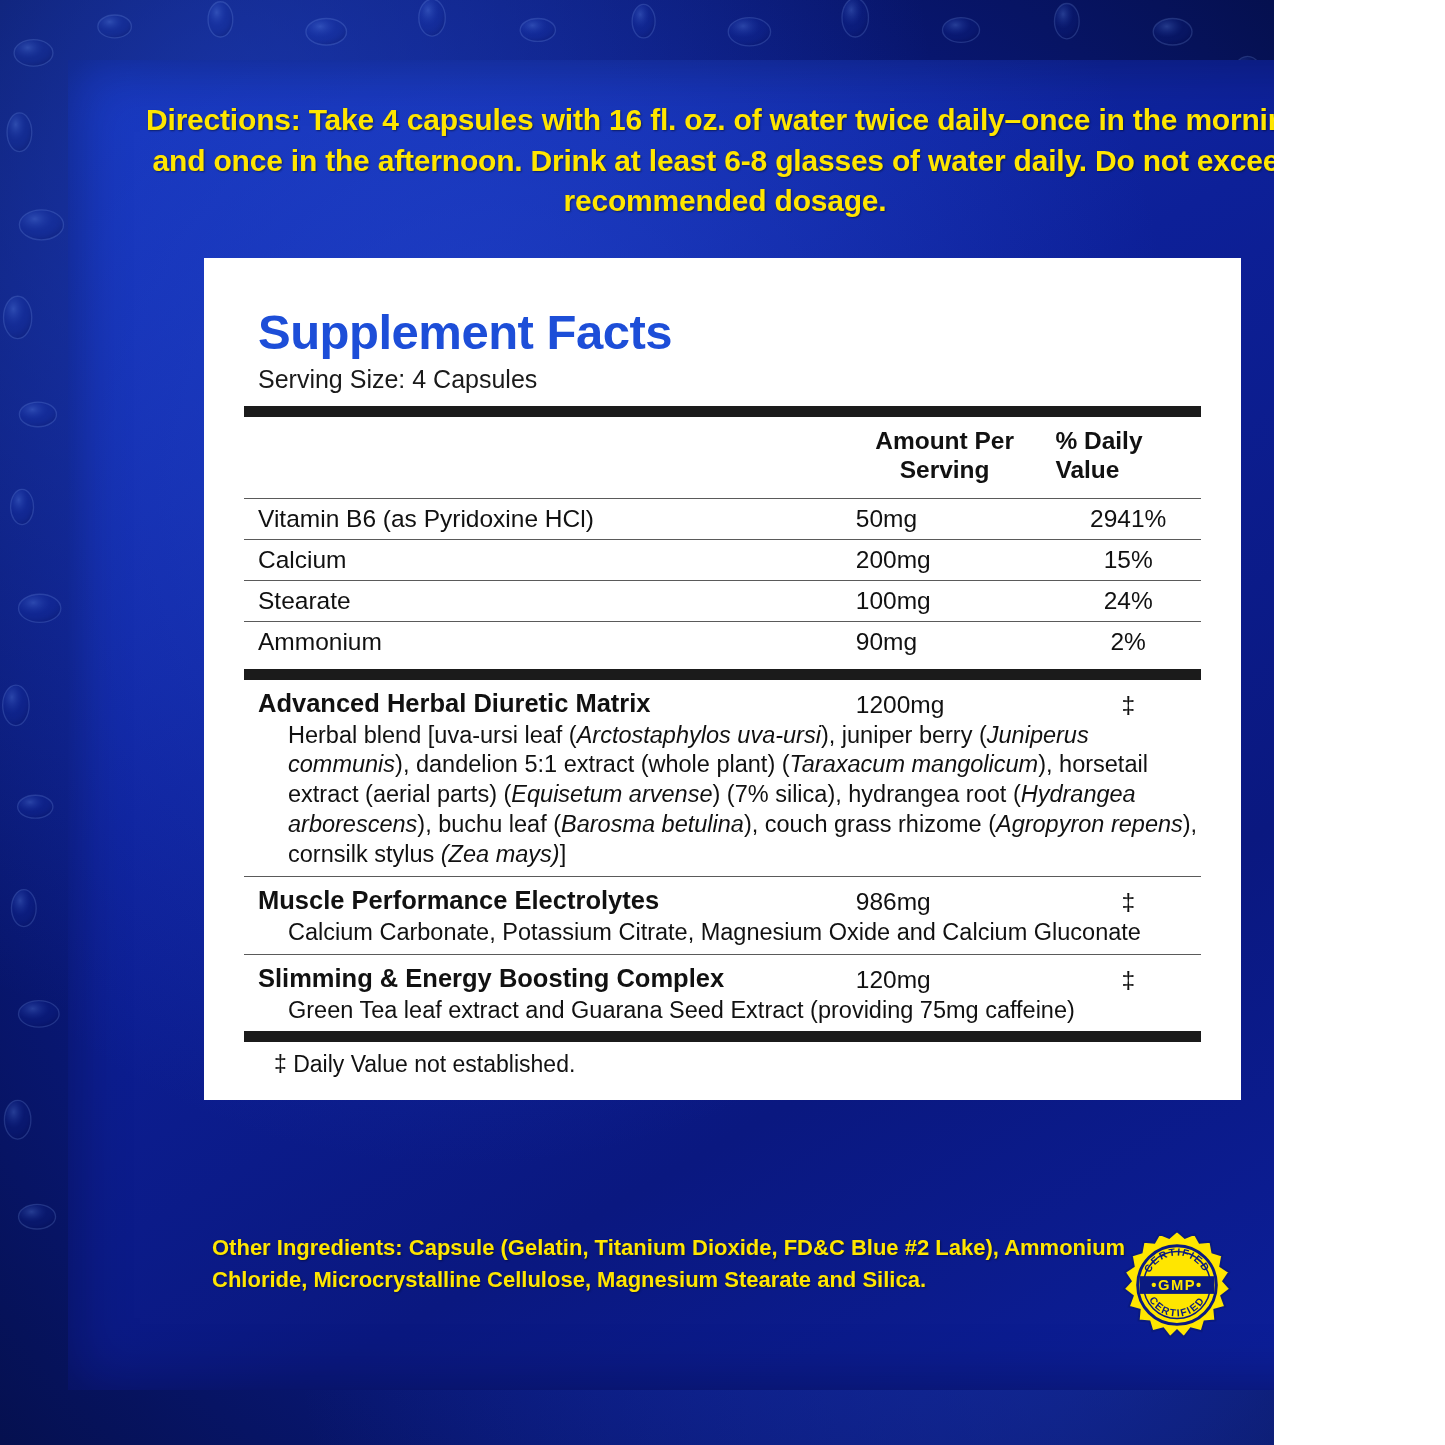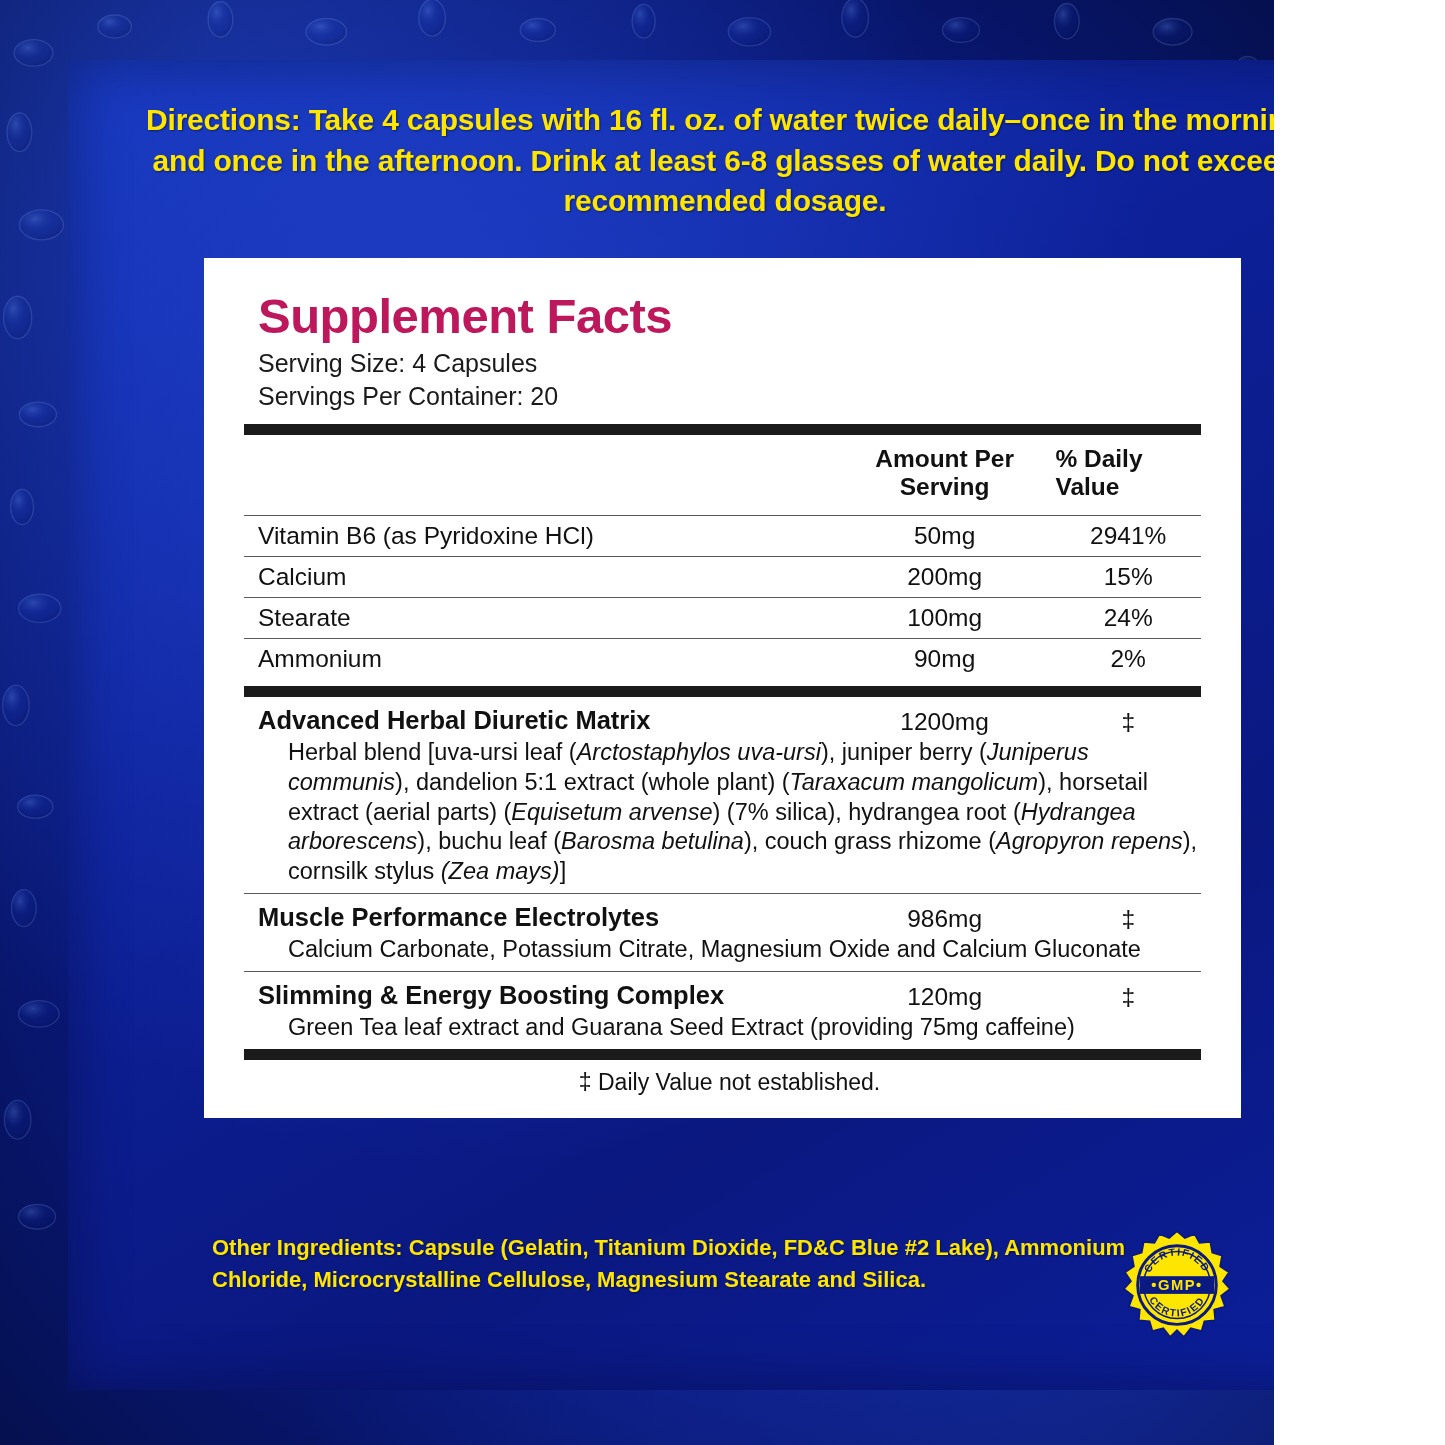--- a/index.html
+++ b/index.html
@@ -49,61 +49,61 @@
     left: 204px; top: 258px;
     width: 1037px;
     background: #ffffff;
     padding: 28px 40px 22px 40px;
     color: #111;
   }
   .sf-title {
     font-size: 49px;
     font-weight: bold;
     letter-spacing: -0.5px;
-    margin: 6px 0 6px 14px;
+    margin: 22px 0 6px 14px;
     line-height: 1.0;
-    color: #be185d;
+    color: #1d4ed8;
   }
   .sf-serving {
     font-size: 25px;
     margin-left: 14px;
     line-height: 1.33;
     color: #1a1a1a;
   }
   table.sf {
     width: 100%;
     border-collapse: collapse;
     margin-top: 10px;
     font-size: 24.5px;
     color: #111;
   }
   table.sf td, table.sf th { vertical-align: top; padding: 0; }
   .rule-thick { border-top: 11px solid #1b1b1b; height: 0; }
   .rule-thin { border-top: 1.5px solid #5a5a5a; height: 0; }
   .col-name { width: 640px; padding-left: 14px !important; }
-  .col-amt  { width: 205px; text-align: center; padding-right: 22px !important; }
+  .col-amt  { width: 205px; text-align: left; padding-right: 22px !important; }
   .col-dv   { width: 150px; text-align: center; }
   .hdr-cell {
     font-weight: bold; font-size: 24.5px; line-height: 1.16;
     padding-top: 10px !important; padding-bottom: 14px !important;
   }
   .hdr-amt { text-align: center; padding-right: 22px !important; }
   .hdr-dv { text-align: left; }
   .nut-row td { padding-top: 6px !important; padding-bottom: 6px !important; }
   .blend-name {
     font-weight: bold; font-size: 25.5px; padding-top: 9px !important;
   }
   .blend-desc {
     font-size: 23.5px; line-height: 1.27; padding-left: 30px; padding-top: 2px;
     padding-bottom: 6px;
   }
   .blend-amt { padding-top: 11px !important; }
   em { font-style: italic; }
   .footnote {
-    font-size: 23px; margin-left: 14px; margin-top: 9px; color: #111; text-align: center;
+    font-size: 23px; margin-left: 30px; margin-top: 9px; color: #111;
   }
   #other-ing {
     position: absolute;
     left: 212px; top: 1232px;
     width: 960px;
     color: #ffe600;
     font-weight: bold;
     font-size: 22px;
     line-height: 1.45;
     text-shadow: 1px 1px 2px rgba(0,0,0,0.4);
@@ -185,21 +185,20 @@
     </g>
   </svg>
 
   <div id="inner-panel"></div>
 
   <div id="directions">Directions: Take 4 capsules with 16 fl. oz. of water twice daily–once in the morning and once in the afternoon. Drink at least 6-8 glasses of water daily.  Do not exceed recommended dosage.</div>
 
   <div id="facts-panel">
     <div class="sf-title">Supplement Facts</div>
     <div class="sf-serving">Serving Size: 4 Capsules</div>
-    <div class="sf-serving">Servings Per Container: 20</div>
 
     <table class="sf">
       <tbody>
         <tr>
           <td colspan="3" class="rule-thick"></td>
         </tr>
         <tr>
           <td class="col-name hdr-cell"></td>
           <td class="col-amt hdr-cell hdr-amt">
             <div>Amount Per</div>

